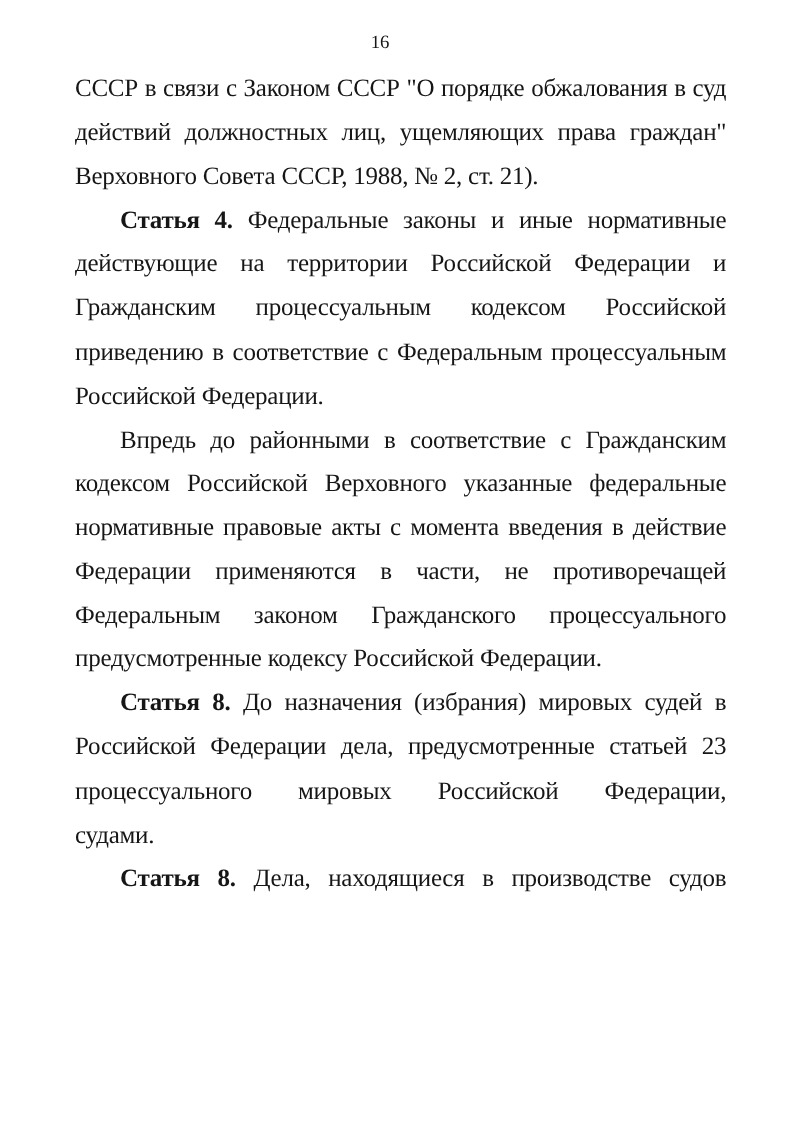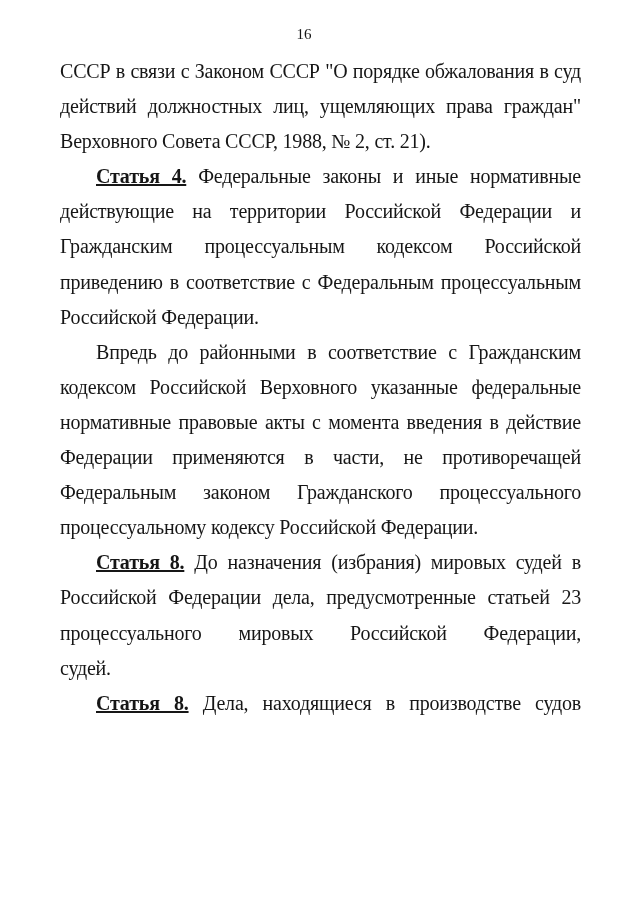--- a/index.html
+++ b/index.html
@@ -52,21 +52,20 @@
   }
   .line.lastline {
     text-align: center;
     text-align-last: left;
   }
   .line.indent {
     text-indent: 36px;
   }
   .line b {
     font-weight: bold;
-    text-decoration: underline;
   }
 </style>
 </head>
 <body>
 
 <div class="page">
   <div class="page-number">16</div>
   <div class="content" id="content">
       <div class="paragraph">
         <div class="line">СССР в связи с Законом СССР "О порядке обжалования в суд неправомерных</div>
@@ -79,25 +78,25 @@
         <div class="line">Гражданским процессуальным кодексом Российской Федерации, подлежат</div>
         <div class="line">приведению в соответствие с Федеральным процессуальным кодексом</div>
         <div class="line lastline">Российской Федерации.</div>
       </div>
       <div class="paragraph">
         <div class="line indent">Впредь до районными в соответствие с Гражданским процессуальным</div>
         <div class="line">кодексом Российской Верховного указанные федеральные законы и иные</div>
         <div class="line">нормативные правовые акты с момента введения в действие настоящим</div>
         <div class="line">Федерации применяются в части, не противоречащей Гражданскому</div>
         <div class="line">Федеральным законом Гражданского процессуального кодекса Российской</div>
-        <div class="line lastline">процессуальному кодексу Российской Федерации.</div>
+        <div class="line lastline">предусмотренные кодексу Российской Федерации.</div>
       </div>
       <div class="paragraph">
         <div class="line indent"><b>Статья 8.</b> До назначения (избрания) мировых судей в субъектах</div>
         <div class="line">Российской Федерации дела, предусмотренные статьей 23 Гражданского</div>
         <div class="line">процессуального мировых Российской Федерации, рассматриваются районными</div>
-        <div class="line lastline">судей.</div>
+        <div class="line lastline">судами.</div>
       </div>
       <div class="paragraph">
         <div class="line indent"><b>Статья 8.</b> Дела, находящиеся в производстве судов общей юрисдикции и</div>
       </div>
     </div>
 </div>
 
 </body></html>

